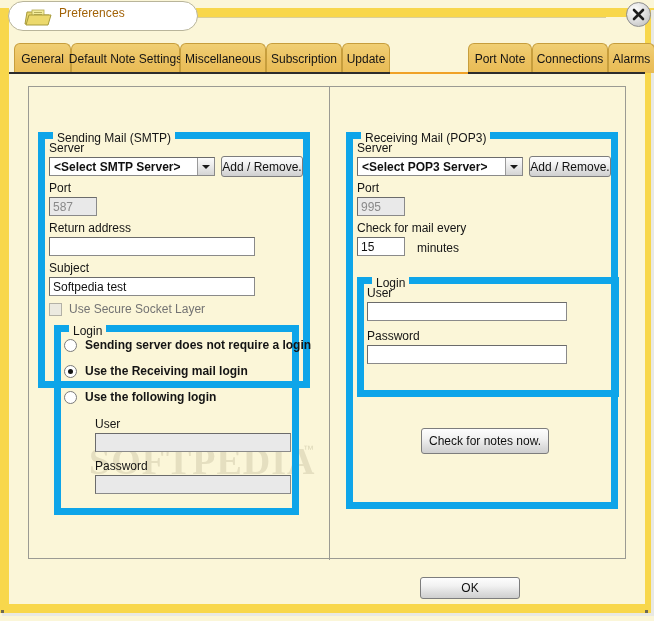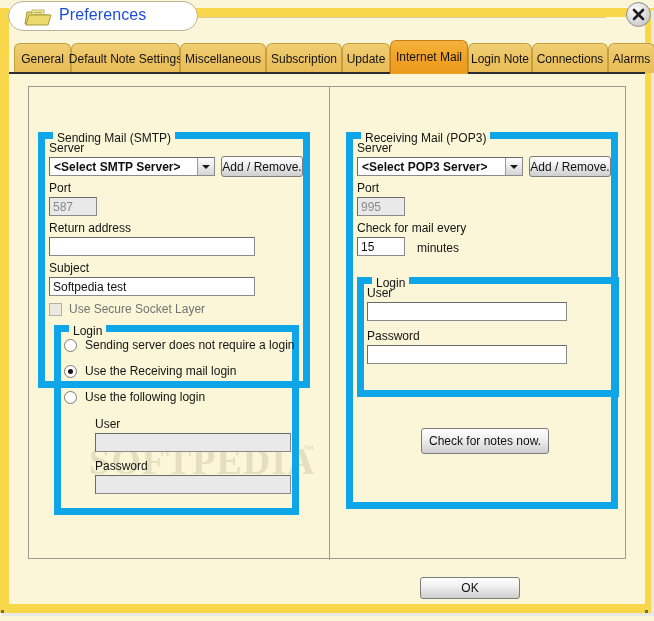--- a/index.html
+++ b/index.html
@@ -33,21 +33,21 @@
   
   #titlebar{
     position:absolute;left:8px;top:1px;width:190px;height:30px;
     background:#ffffff;
     border:1px solid #b9b59a;
     border-radius:15px;
     box-sizing:border-box;
   }
   #title-text{
     position:absolute;left:50px;top:4px;
-    font-size:16px;color:#1d4ed8;letter-spacing:0.1px;
+    font-size:12px;color:#a16207;letter-spacing:0.1px;
   }
   
   #title-icon{position:absolute;left:14px;top:6px;width:30px;height:20px;}
 
   
   #close-btn{
     position:absolute;left:626px;top:2px;width:25px;height:25px;
     border-radius:50%;
     background:radial-gradient(circle at 35% 30%, #fdfdfd 0%, #e2e2e2 45%, #b8b8b8 100%);
     border:1px solid #8e8e8e;
@@ -178,21 +178,21 @@
   .cb-wrap{position:absolute;display:flex;align-items:center;cursor:default;}
   .cb-box{
     width:13px;height:13px;
     background:#eceae0;
     border:1px solid #b3b1a6;
     box-sizing:border-box;
     margin-right:7px;
   }
 
   
-  .rb-wrap{position:absolute;display:flex;align-items:center;cursor:pointer;}
+  .rb-wrap{position:absolute;display:flex;align-items:center;cursor:pointer;font-weight:bold;}
   .rb-box{
     width:13px;height:13px;border-radius:50%;
     background:#ffffff;
     border:1px solid #7a7a7a;
     box-sizing:border-box;
     margin-right:8px;
     position:relative;
     flex:0 0 auto;
   }
   .rb-wrap.checked .rb-box:after{
@@ -285,25 +285,22 @@
       </div>
       <div class="tab" style="left: 171px; width: 86px;">
         <span>Miscellaneous</span>
       </div>
       <div class="tab" style="left: 257px; width: 76px;">
         <span>Subscription</span>
       </div>
       <div class="tab" style="left: 333px; width: 48px;">
         <span>Update</span>
       </div>
-      <div class="tab active" style="left: 381px; width: 78px;">
-        <span>Internet Mail</span>
-      </div>
       <div class="tab" style="left: 459px; width: 64px;">
-        <span>Login Note</span>
+        <span>Port Note</span>
       </div>
       <div class="tab" style="left: 523px; width: 76px;">
         <span>Connections</span>
       </div>
       <div class="tab" style="left: 599px; width: 47px;">
         <span>Alarms</span>
       </div>
     </div>
 
   <div id="tabbody">

